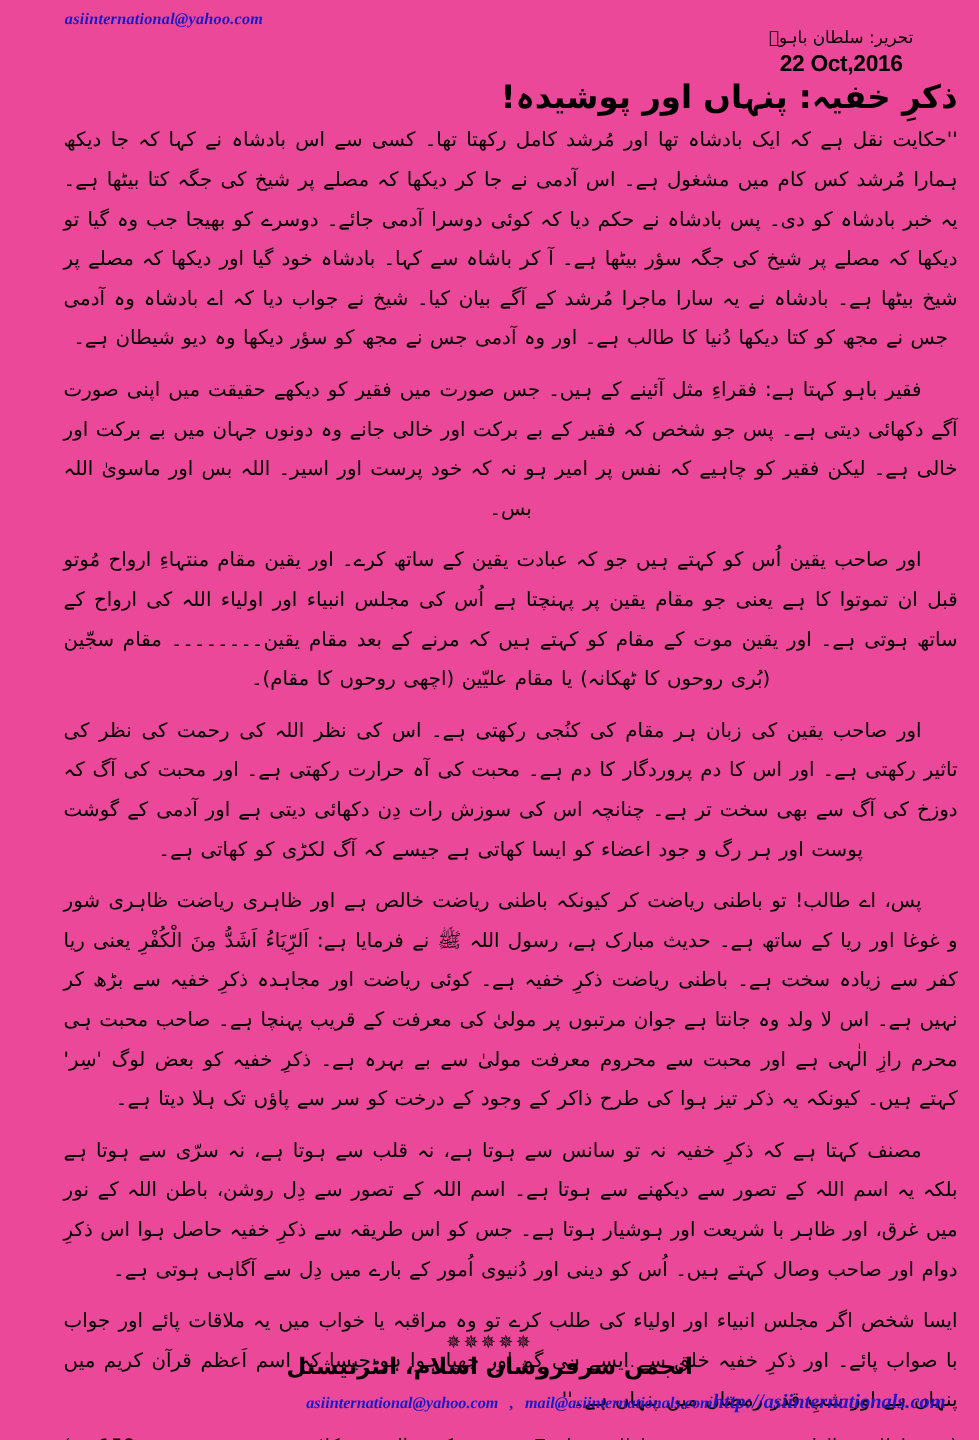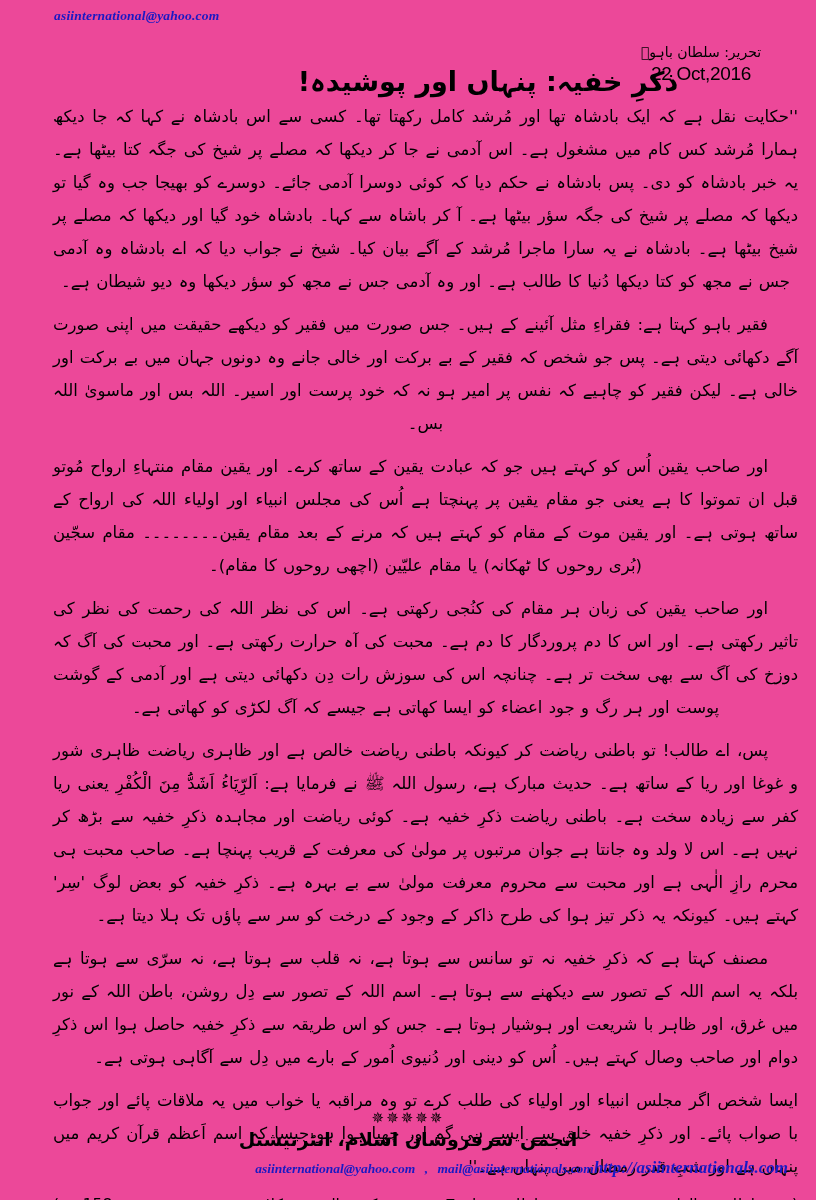--- a/index.html
+++ b/index.html
@@ -71,44 +71,42 @@
   }
 
   
   .author-block {
     position: absolute;
     right: 20px;
     top: 24px;
     text-align: center;
     width: 190px;
     direction: rtl;
-    margin-top: 20px;
   }
   .author-line {
     font-family: "DejaVu Sans", sans-serif;
     font-size: 14px;
     line-height: 1.25;
     white-space: nowrap;
   }
   .author-date {
     direction: ltr;
     font-family: "Liberation Sans", sans-serif;
     font-size: 19px;
-    font-weight: normal;
+    font-weight: bold;
     letter-spacing: -0.3px;
     margin-top: 1px;
   }
 
   
   .title-row {
     position: absolute;
     top: 46px;
     right: 18px;
     width: 620px;
-    text-align: center;
     direction: rtl;
   }
   .doc-title {
     font-family: "DejaVu Sans", sans-serif;
     font-size: 27px;
     font-weight: bold;
     line-height: 1.3;
     white-space: nowrap;
   }
 

